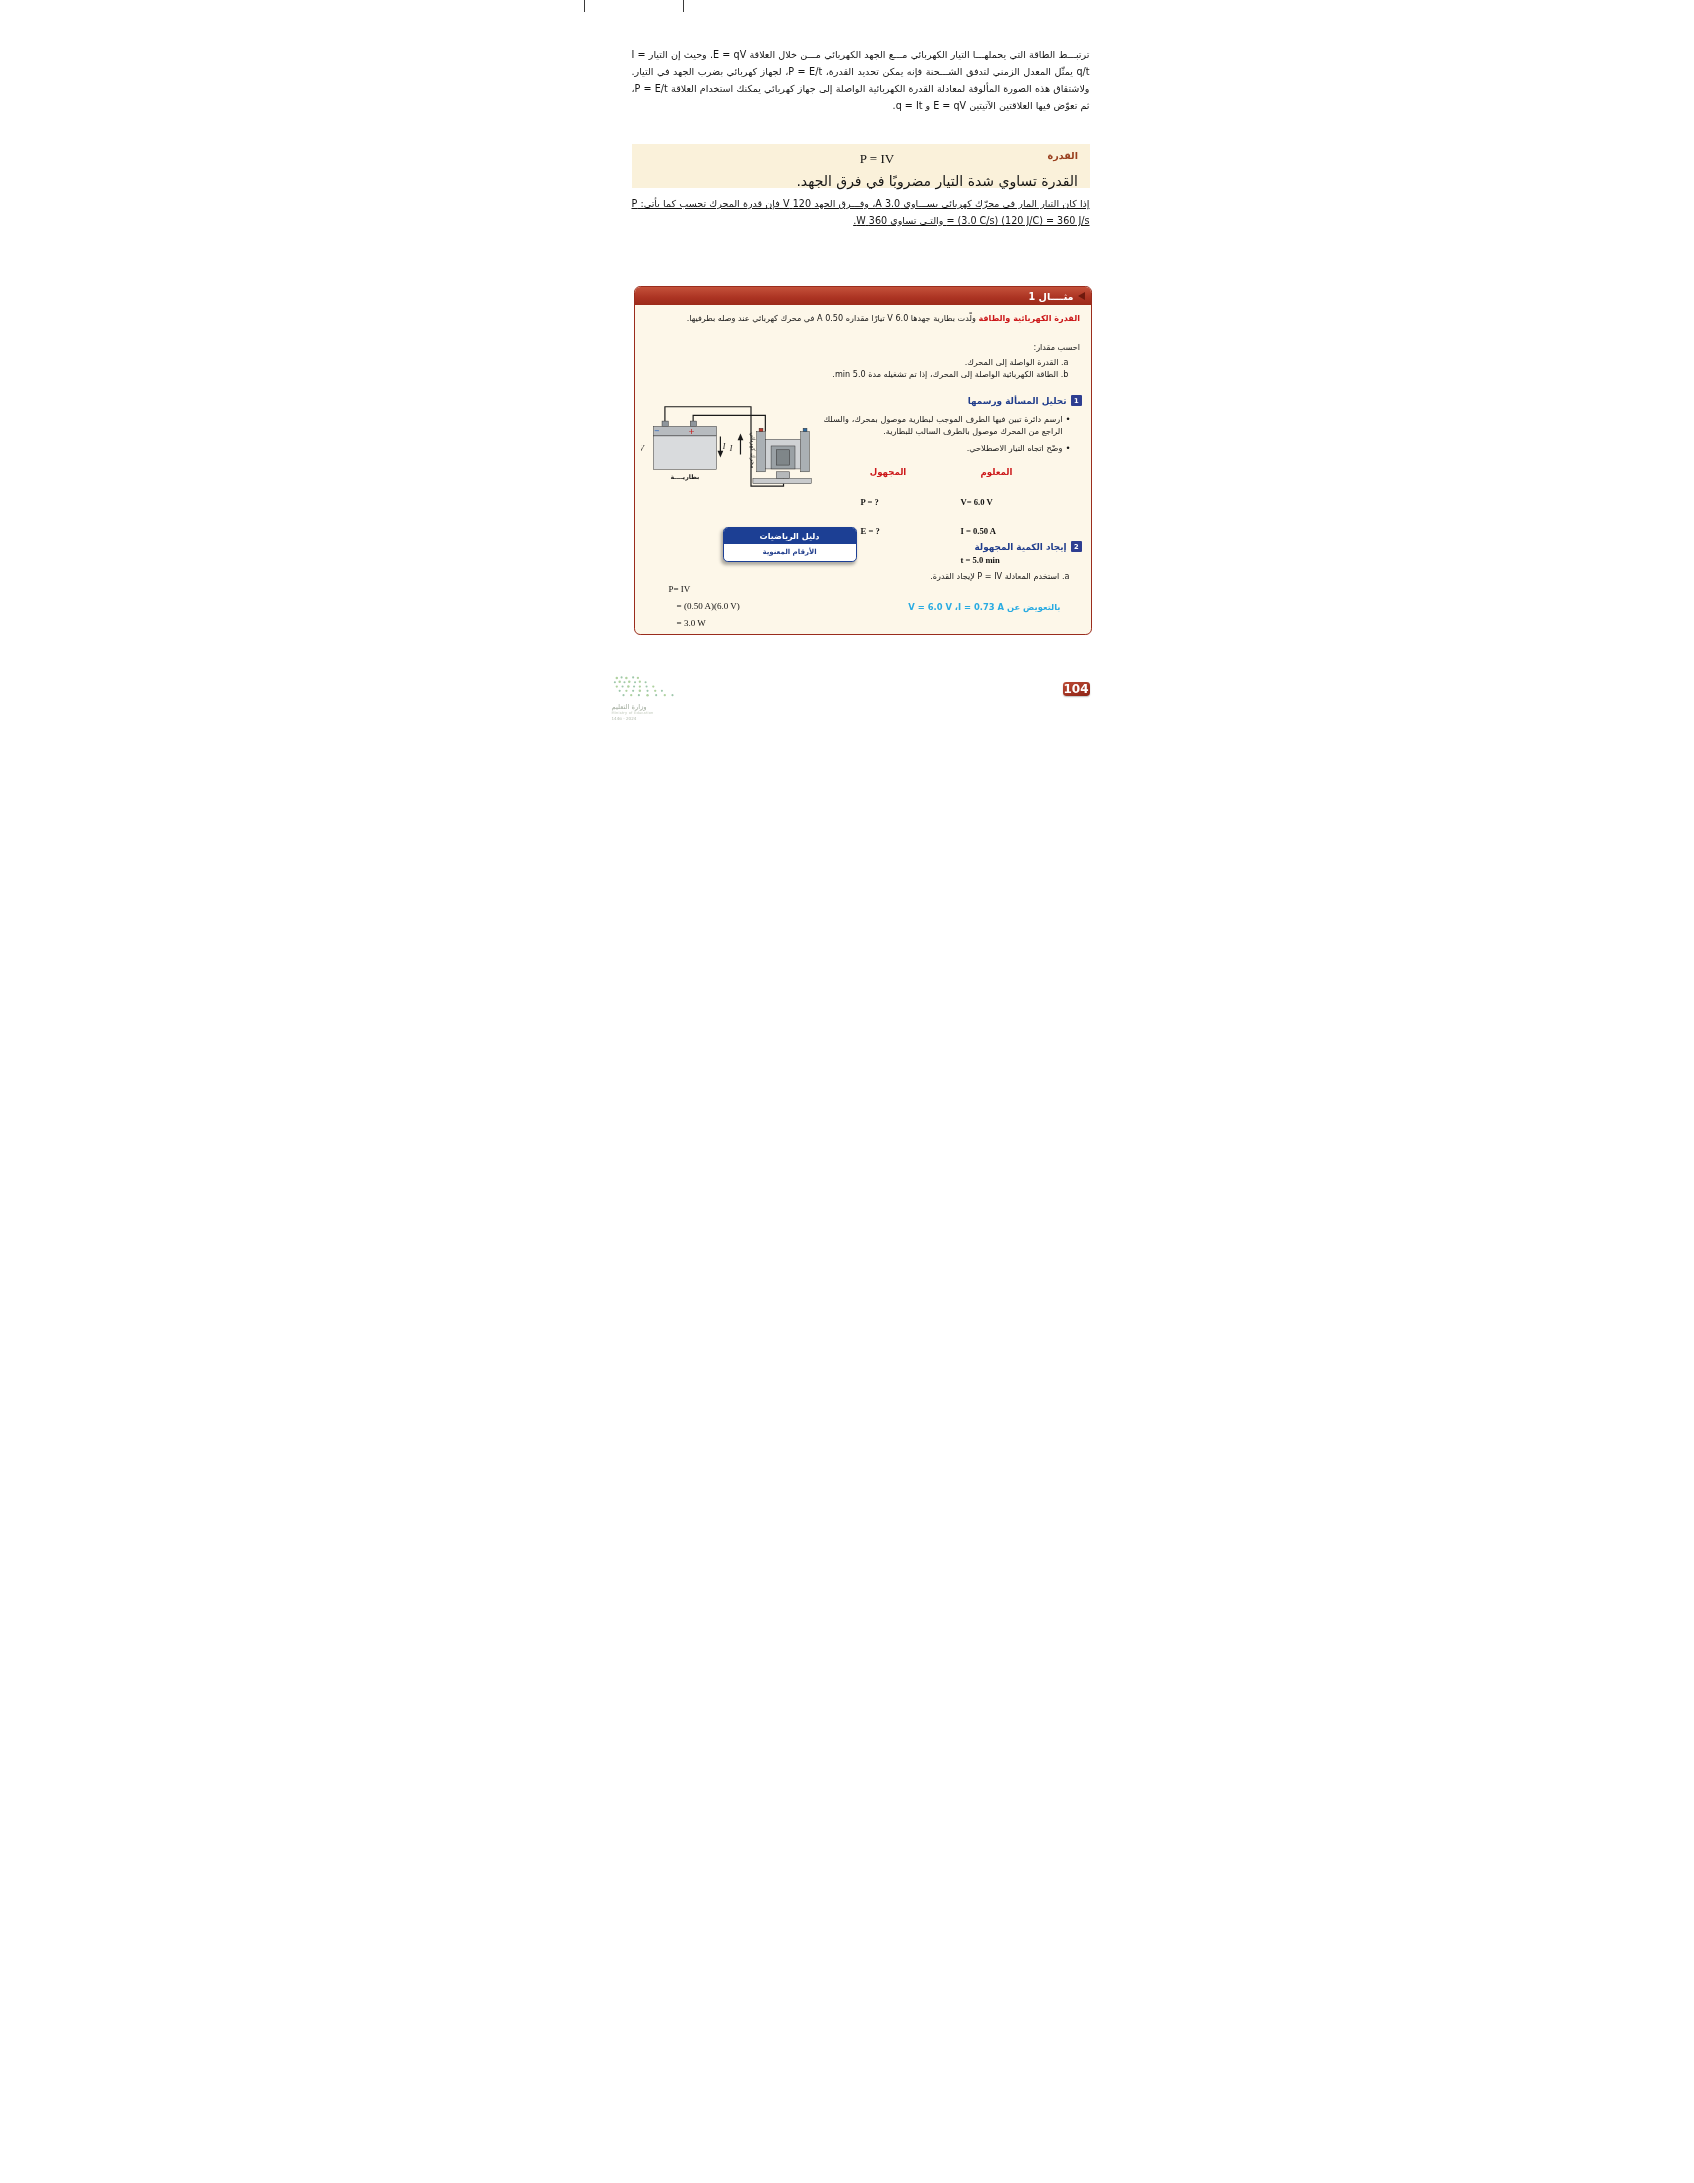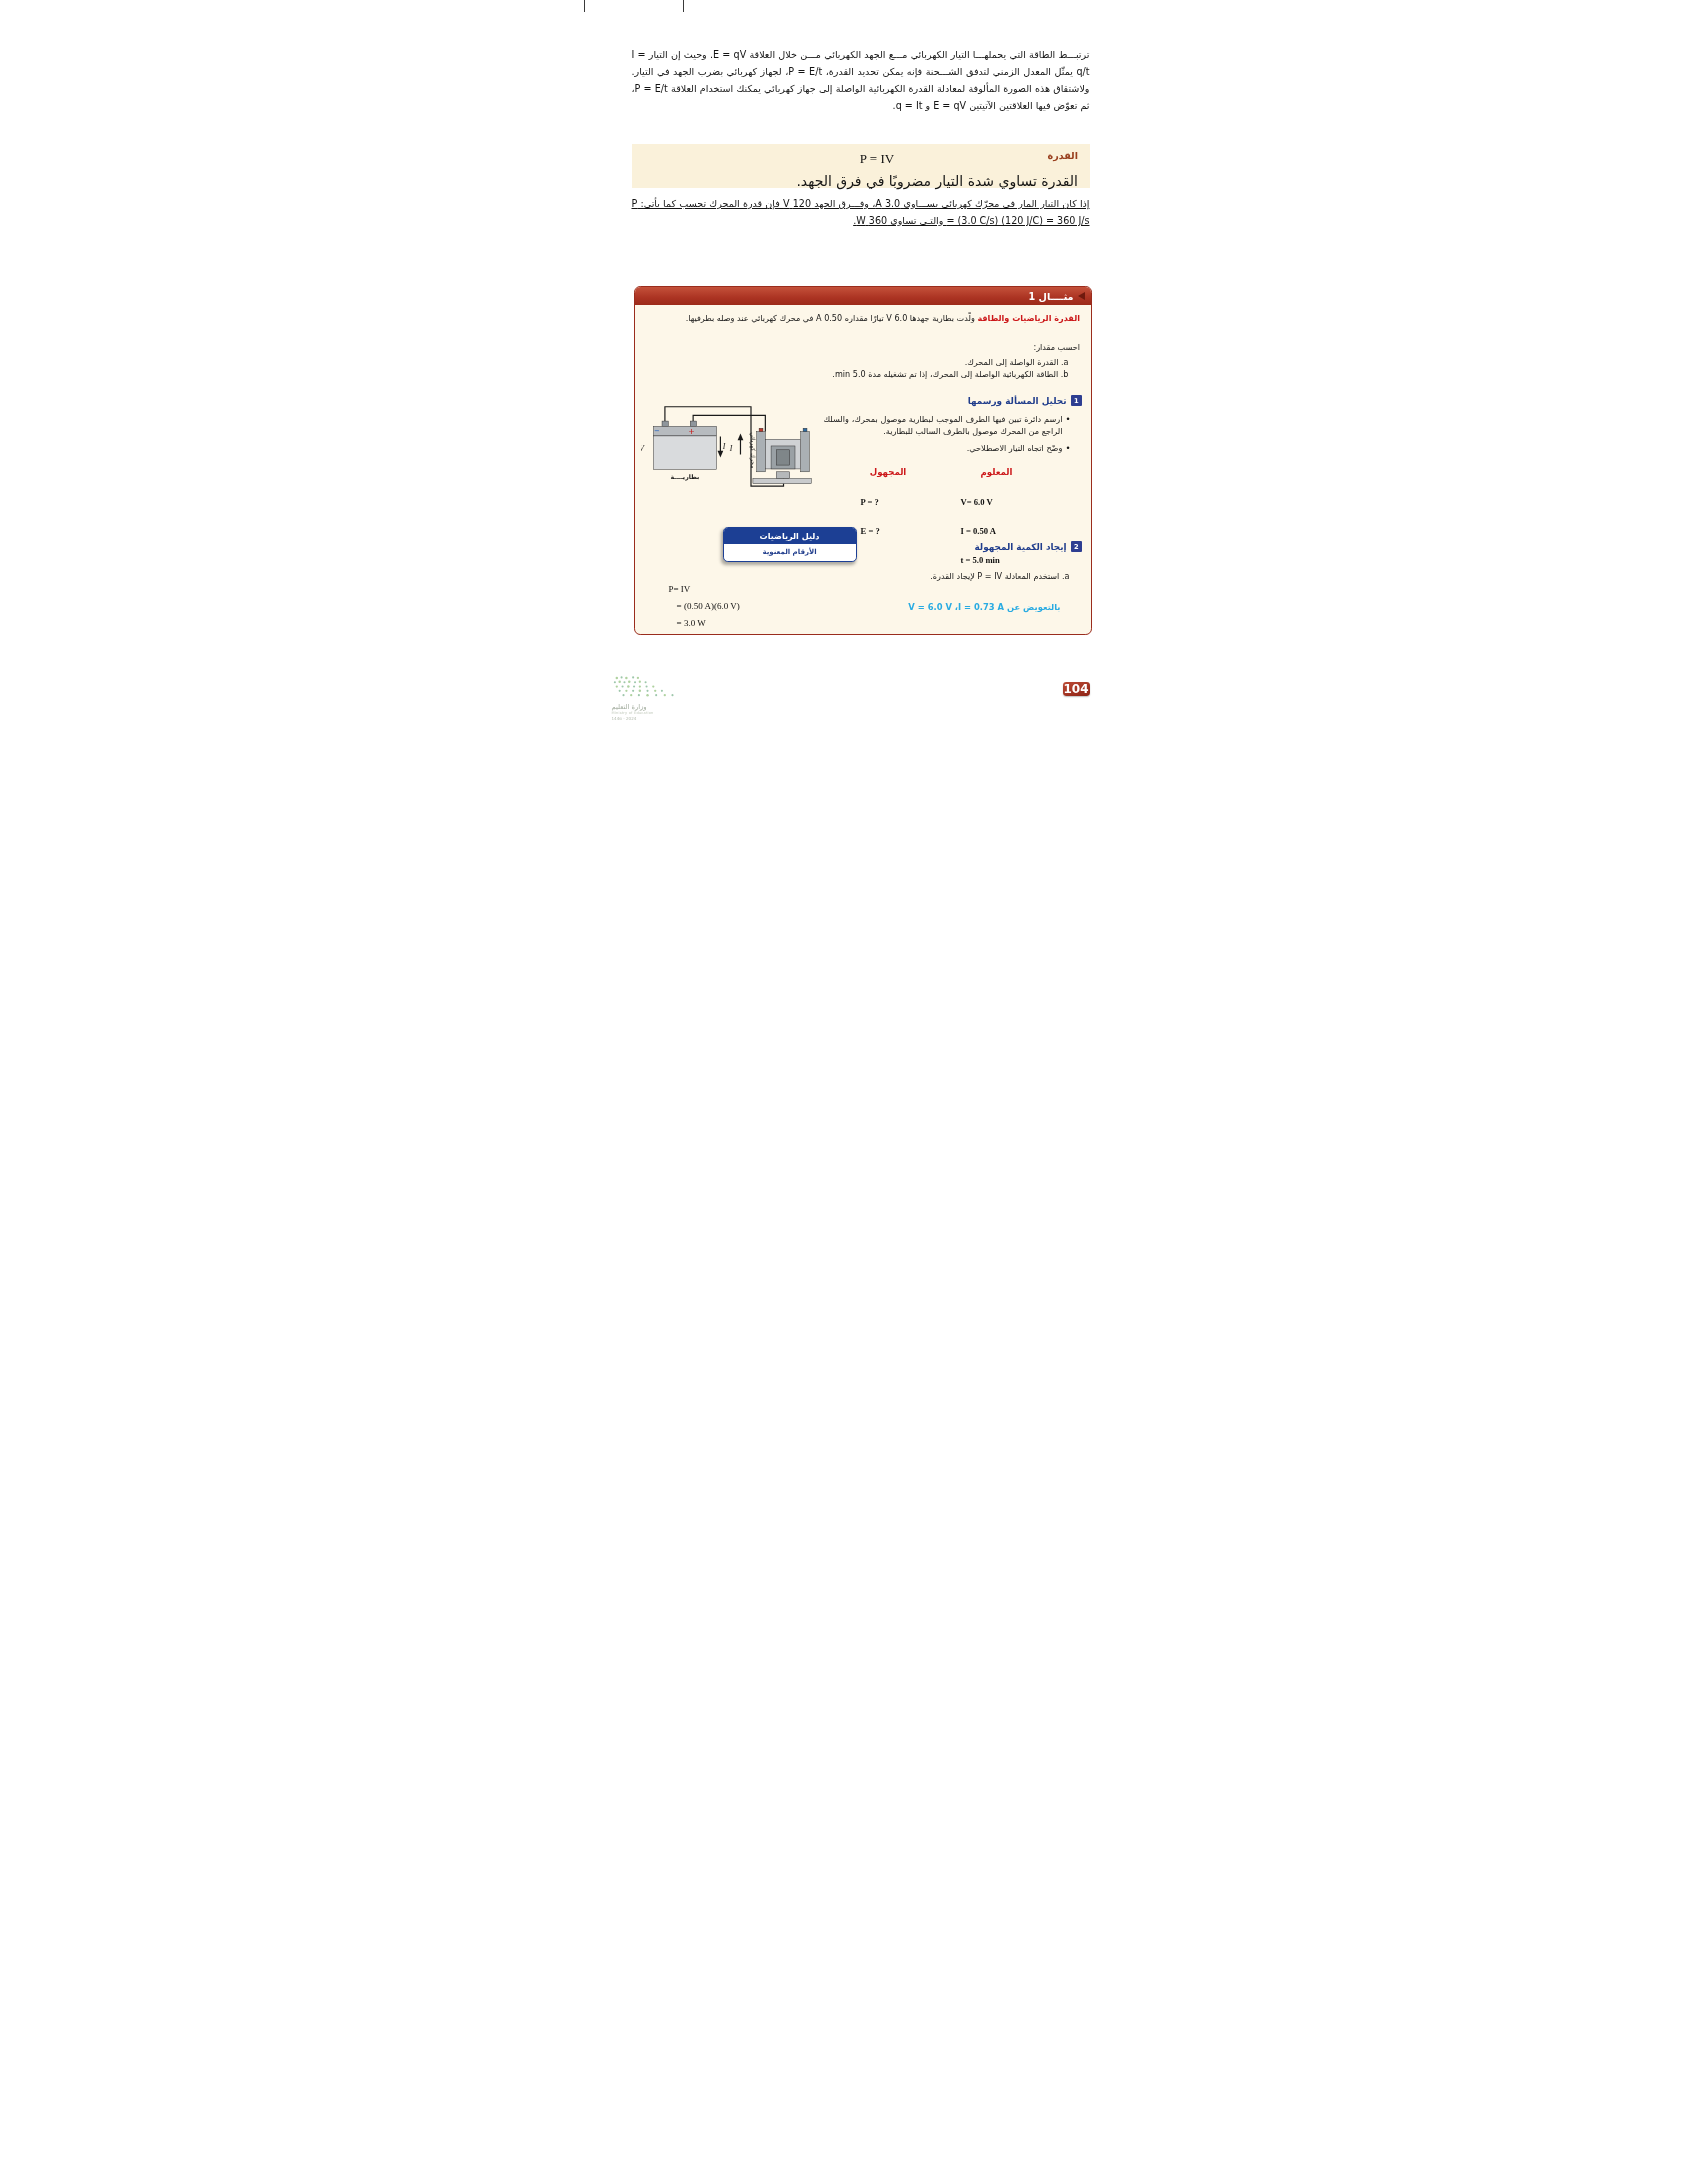--- a/index.html
+++ b/index.html
@@ -117,21 +117,21 @@
   <div class="example-box">
 
     <div class="example-header">
       <span class="header-arrow"></span>
       <span class="header-title">مثــــال 1</span>
     </div>
 
     <div class="example-body">
 
       <p class="lead">
-        <span class="red-bold">القدرة الرياضيات والطاقة</span>
+        <span class="red-bold">القدرة الكهربائية والطاقة</span>
         <span>ولّدت بطارية جهدها 6.0 V تيارًا مقداره 0.50 A في محرك كهربائي عند وصله بطرفيها.</span>
       </p>
 
       <p class="compute">احسب مقدار:</p>
       <p class="item item-a">a. القدرة الواصلة إلى المحرك.</p>
       <p class="item item-b">b. الطاقة الكهربائية الواصلة إلى المحرك، إذا تم تشغيله مدة 5.0 min.</p>
 
       <div class="step step1">
         <span class="step-num">1</span>
         <span class="step-title">تحليل المسألة ورسمها</span>

